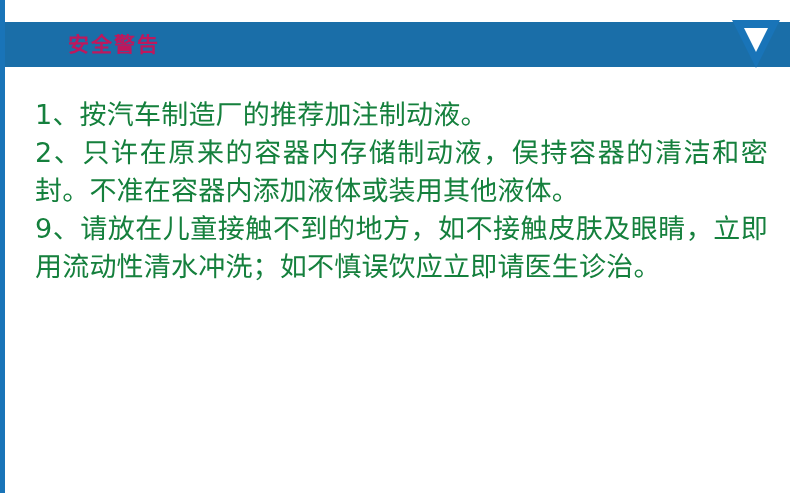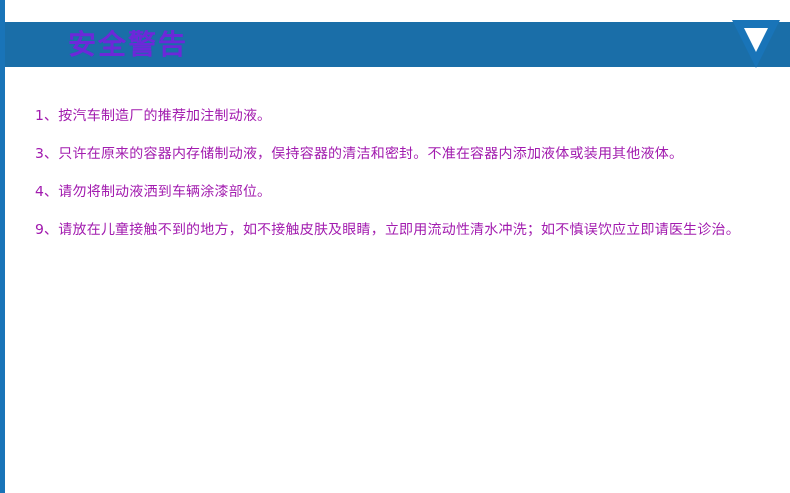--- a/index.html
+++ b/index.html
@@ -43,23 +43,23 @@
     left: 0;
     top: 22px;
     width: 740px;
     height: 45px;
     background: #1a6ea8;
   }
   .header-title {
     position: absolute;
     left: 63px;
     top: 29px;
-    font-size: 28px;
+    font-size: 21px;
     line-height: 32px;
-    color: #6d28d9;
+    color: #be185d;
     font-weight: bold;
     letter-spacing: 2px;
     white-space: nowrap;
   }
   .header-logo {
     position: absolute;
     right: 8px;
     top: 18px;
     width: 52px;
     height: 52px;
@@ -70,23 +70,23 @@
   
   .content {
     position: absolute;
     left: 0;
     top: 96px;
     width: 785px;
     padding: 0 22px 0 30px;
     box-sizing: border-box;
   }
   .warn-item {
-    font-size: 14px;
+    font-size: 27px;
     line-height: 38px;
-    color: #a21caf;
+    color: #15803d;
     text-align: justify;
     text-justify: inter-ideograph;
     letter-spacing: 0.2px;
     margin: 0 0 0 0;
     font-weight: normal;
   }
 </style>
 </head>
 <body>
 
@@ -99,18 +99,17 @@
     <div class="header-logo">
       <svg width="52" height="52" viewBox="0 0 52 52" aria-hidden="true">
         <polygon points="2,2 50,2 26,50" fill="#1974b8"></polygon>
         <polygon points="14,10 38,10 26,34" fill="#ffffff"></polygon>
       </svg>
     </div>
   </div>
 
   <div class="content">
     <p class="warn-item">1、按汽车制造厂的推荐加注制动液。</p>
-    <p class="warn-item">3、只许在原来的容器内存储制动液，俣持容器的清洁和密封。不准在容器内添加液体或装用其他液体。</p>
-    <p class="warn-item">4、请勿将制动液洒到车辆涂漆部位。</p>
+    <p class="warn-item">2、只许在原来的容器内存储制动液，俣持容器的清洁和密封。不准在容器内添加液体或装用其他液体。</p>
     <p class="warn-item">9、请放在儿童接触不到的地方，如不接触皮肤及眼睛，立即用流动性清水冲洗；如不慎误饮应立即请医生诊治。</p>
   </div>
 
 </div>
 
 </body></html>

